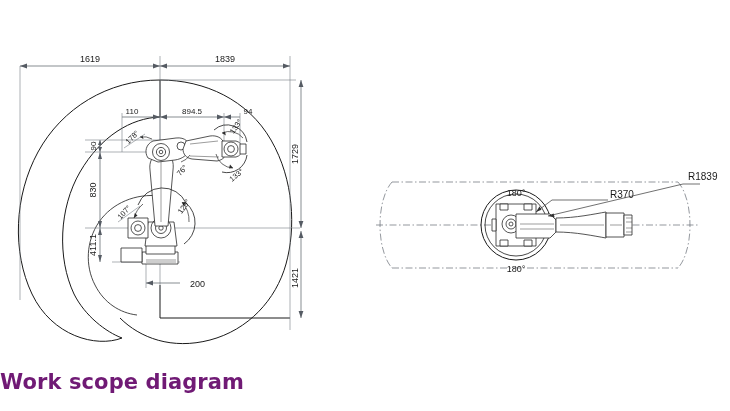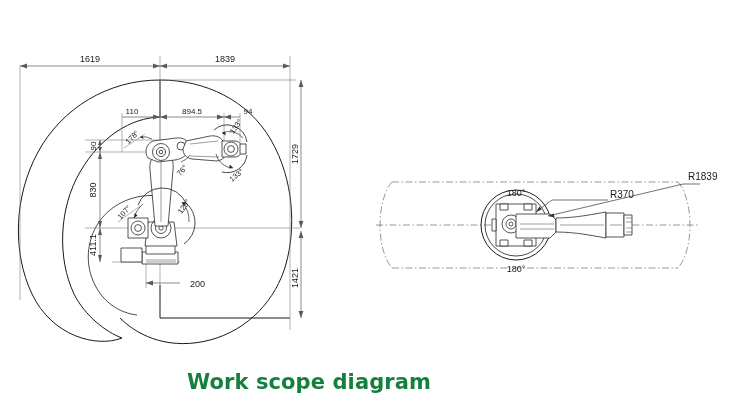--- a/index.html
+++ b/index.html
@@ -27,25 +27,24 @@
     top: 0;
     width: 730px;
     height: 411px;
     display: block;
   }
   .diagram-title {
     position: absolute;
     left: 0;
     top: 370px;
     width: 618px;
-    text-align: center;
     font-family: "DejaVu Sans", sans-serif;
     font-weight: bold;
     font-size: 21px;
-    color: #15803d;
+    color: #701a75;
     letter-spacing: 0.1px;
   }
   
   text {
     font-family: "Liberation Sans", sans-serif;
     fill: #1a1a1a;
   }
   .dim-txt { font-size: 9px; }
   .dim-txt-sm { font-size: 8px; }
   .ang-txt { font-size: 7.5px; }

